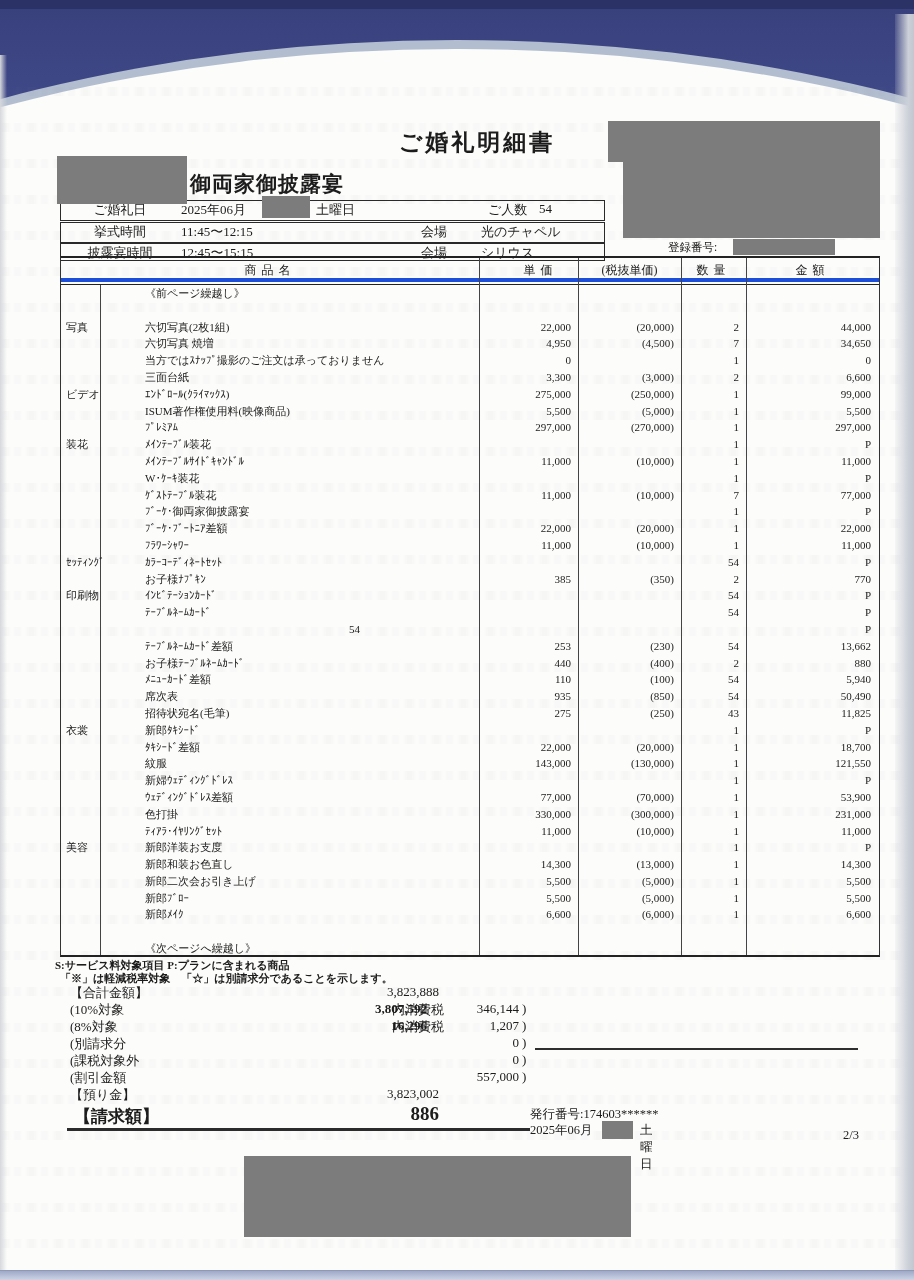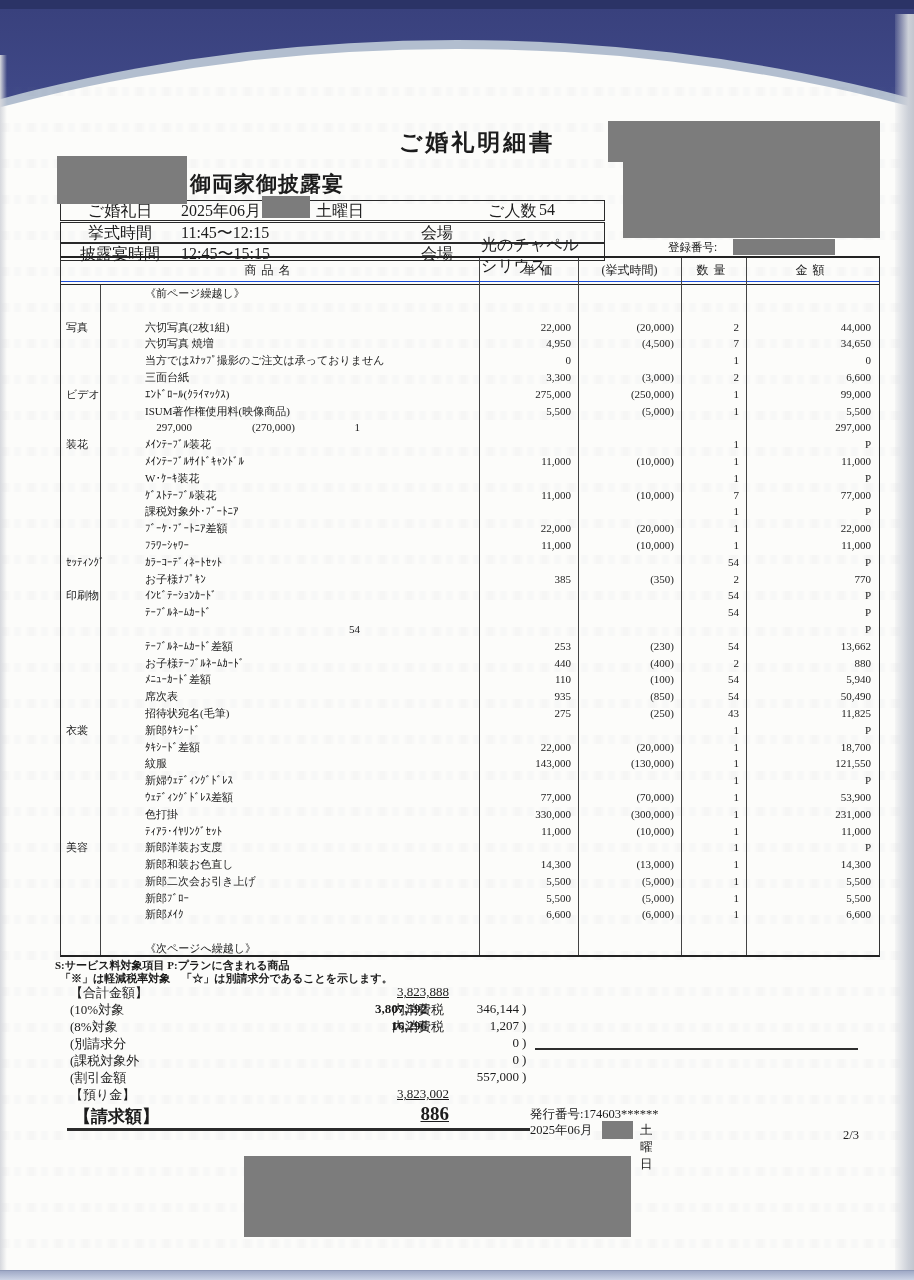--- a/index.html
+++ b/index.html
@@ -33,36 +33,36 @@
   .redactions{position:absolute;inset:0;z-index:6;}
   .redaction{position:absolute;background:#7c7c7c;}
 
   
   .doc-title{position:absolute;left:0;top:127px;width:954px;text-align:center;
              font-size:23px;font-weight:bold;letter-spacing:3px;}
   .subtitle{position:absolute;left:190px;top:170px;font-size:21px;letter-spacing:1px;font-weight:600;}
 
   
   .info-row{position:absolute;left:60px;width:543px;border:1.5px solid #2a2a2a;background:transparent;}
-  .info-row span{position:absolute;font-size:16px;white-space:nowrap;}
+  .info-row span{position:absolute;font-size:13px;white-space:nowrap;}
   .i-label{left:0;width:118px;text-align:center;}
   .i-value{left:120px;}
   .i-value2{left:255px;}
   .i-rlabel{left:427px;}
   .i-rvalue{left:478px;}
   .i-vlabel{left:360px;}
-  .i-venue{left:420px;margin-top:12px;}
+  .i-venue{left:420px;}
   .reg-line{position:absolute;left:668px;top:240px;font-size:11.5px;}
 
   
   .mtable{position:absolute;left:60px;top:256px;width:820px;height:701px;
           border-top:2px solid #222;border-bottom:2px solid #222;
           border-left:1px solid #333;border-right:1px solid #333;box-sizing:border-box;}
   .mhead{position:absolute;left:0;top:0;width:100%;height:24px;display:flex;
-         border-bottom:1px solid #1d4ed8;box-sizing:border-box;}
+         border-bottom:4px solid #1d4ed8;box-sizing:border-box;}
   .mhead-rule{position:absolute;left:0;top:26px;width:100%;height:1px;background:#222;}
   .mhead div{font-size:12px;text-align:center;line-height:24px;letter-spacing:5px;box-sizing:border-box;}
   .h-name{width:418px;}
   .h-unit{width:99px;padding-left:24px;}
   .h-tax{width:103px;letter-spacing:0 !important;}
   .h-qty{width:65px;}
   .h-amt{flex:1;}
   .vline{position:absolute;top:0;bottom:0;width:1px;background:#444;}
   .vline.cat{top:27px;}
   .tbody{position:absolute;left:0;top:27px;width:100%;}
@@ -78,21 +78,21 @@
   .fnote1{position:absolute;left:55px;top:958px;font-size:11px;font-weight:600;}
   .fnote2{position:absolute;left:60px;top:971px;font-size:11px;font-weight:600;}
   .summary{position:absolute;left:60px;top:984px;width:470px;}
   .srow{position:relative;height:17px;font-size:13px;}
   .srow span{position:absolute;white-space:nowrap;}
   .s-label{left:10px;}
   .s-base{right:103px;font-weight:bold;}
   .s-mid{left:332px;}
   .s-taxbox{position:absolute;right:11px;text-align:right;}
   .s-close{left:462px;}
-  .s-amt{position:absolute;right:81px;text-align:right;text-decoration:underline;}
+  .s-amt{position:absolute;right:91px;text-align:right;}
   .srow.billed{height:26px;}
   .srow.billed .s-label{font-size:17px;font-weight:bold;left:14px;top:2px;}
   .srow.billed .s-amt{font-size:19px;font-weight:bold;top:0;}
   .bill-underline{position:absolute;left:67px;top:1128px;width:463px;height:3px;background:#2b2b2b;}
 
   
   .sign-line{position:absolute;left:535px;top:1048px;width:323px;height:2px;background:#2e2e2e;}
   .issue-no{position:absolute;left:530px;top:1106px;font-size:12.5px;}
   .issue-date{position:absolute;left:530px;top:1122px;font-size:12.5px;}
   .issue-date .d2{position:absolute;left:110px;}
@@ -131,21 +131,21 @@
       <span class="i-value">12:45〜15:15</span>
       <span class="i-vlabel">会場</span>
       <span class="i-venue">シリウス</span>
     </div>
     <div class="reg-line">登録番号:</div>
 
     <div class="mtable">
       <div class="mhead">
         <div class="h-name">商品名</div>
         <div class="h-unit">単価</div>
-        <div class="h-tax">(挙式時間)</div>
+        <div class="h-tax">(税抜単価)</div>
         <div class="h-qty">数量</div>
         <div class="h-amt">金額</div>
       </div>
       <div class="mhead-rule"></div>
       <div class="vline cat" style="left:39px;"></div>
       <div class="vline" style="left:418px;"></div>
       <div class="vline" style="left:517px;"></div>
       <div class="vline" style="left:620px;"></div>
       <div class="vline" style="left:685px;"></div>
       <div class="tbody" id="table-body">
@@ -208,20 +208,21 @@
           <div class="trow">
             <div class="c-cat"></div>
             <div class="c-name">ISUM著作権使用料(映像商品)</div>
             <div class="c-unit">5,500</div>
             <div class="c-tax">(5,000)</div>
             <div class="c-qty">1</div>
             <div class="c-amt">5,500</div>
           </div>
           <div class="trow">
             <div class="c-cat"></div>
+            <div class="c-name">ﾌﾟﾚﾐｱﾑ</div>
             <div class="c-unit">297,000</div>
             <div class="c-tax">(270,000)</div>
             <div class="c-qty">1</div>
             <div class="c-amt">297,000</div>
           </div>
           <div class="trow">
             <div class="c-cat">装花</div>
             <div class="c-name">ﾒｲﾝﾃｰﾌﾞﾙ装花</div>
             <div class="c-unit"></div>
             <div class="c-tax"></div>
@@ -247,21 +248,21 @@
           <div class="trow">
             <div class="c-cat"></div>
             <div class="c-name">ｹﾞｽﾄﾃｰﾌﾞﾙ装花</div>
             <div class="c-unit">11,000</div>
             <div class="c-tax">(10,000)</div>
             <div class="c-qty">7</div>
             <div class="c-amt">77,000</div>
           </div>
           <div class="trow">
             <div class="c-cat"></div>
-            <div class="c-name">課税対象外･ﾌﾞｰﾄﾆｱ</div>
+            <div class="c-name">ﾌﾞｰｹ･御両家御披露宴</div>
             <div class="c-unit"></div>
             <div class="c-tax"></div>
             <div class="c-qty">1</div>
             <div class="c-amt">P</div>
           </div>
           <div class="trow">
             <div class="c-cat"></div>
             <div class="c-name">ﾌﾞｰｹ･ﾌﾞｰﾄﾆｱ差額</div>
             <div class="c-unit">22,000</div>
             <div class="c-tax">(20,000)</div>

